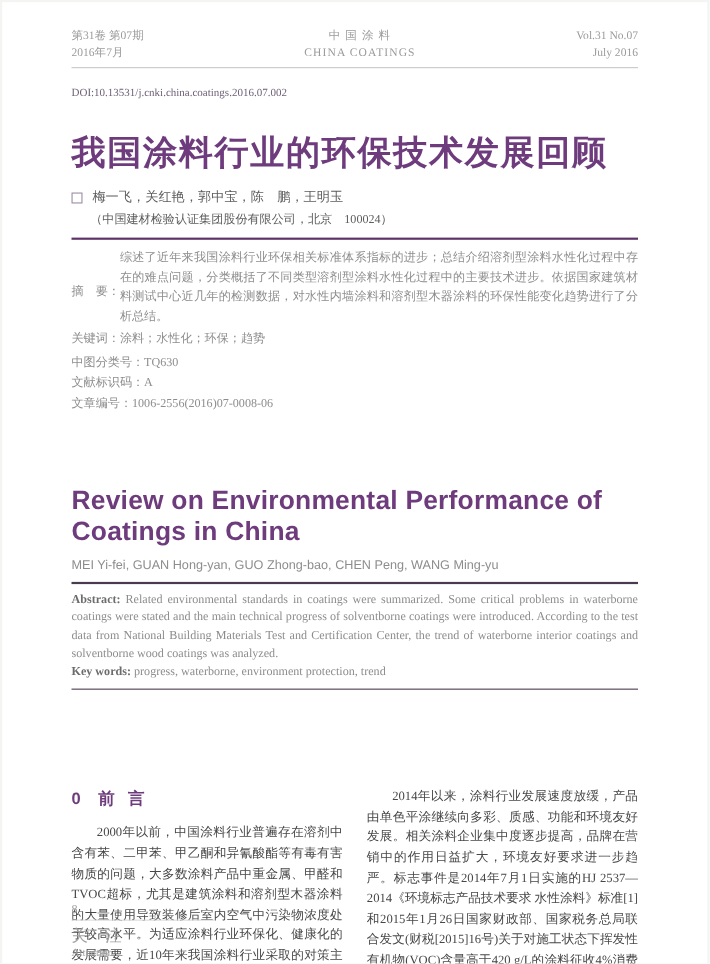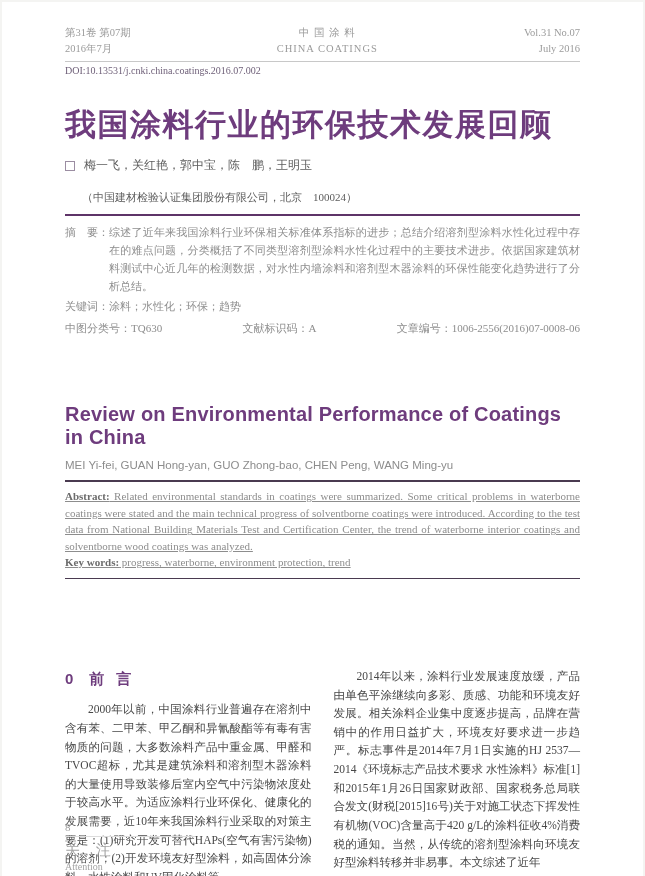--- a/index.html
+++ b/index.html
@@ -16,52 +16,52 @@
   .content{margin:0 63px;}
 
   
   .hdr{display:flex;justify-content:space-between;padding-top:23px;
        font-size:10.5px;color:#9b9b9b;line-height:1.55;
        font-family:"Liberation Serif",serif;gap:32px;}
   .hdr .cell{white-space:nowrap;}
   .hdr .c{text-align:center;letter-spacing:1px;}
   .hdr .r{text-align:right;}
   .hdr-rule{border-top:1px solid #c8c8c8;margin-top:3px;}
-  .doi{font-size:10px;color:#6e5f78;margin-top:3px;}
+  .doi{font-size:10px;color:#6e5f78;margin-top:17px;}
 
   
   .title-cn{margin-top:30px;font-size:31px;font-weight:bold;color:#6e3c7d;
             font-family:"Liberation Sans","DejaVu Sans",sans-serif;
             letter-spacing:1.5px;line-height:1.25;}
   .authors-cn{margin-top:13px;font-size:12px;color:#5c5c5c;
               display:flex;align-items:center;}
   .sq-icon{width:8px;height:8px;border:1px solid #9b8da2;display:inline-block;
            margin-right:9px;flex:0 0 auto;}
-  .affil-cn{font-size:11px;color:#5c5c5c;margin-top:16px;padding-left:17px;}
+  .affil-cn{font-size:11px;color:#5c5c5c;margin-top:4px;padding-left:17px;}
   .purple-rule{border-top:2.5px solid #5e3468;margin-top:9px;}
 
   
   .abs-row{margin-top:7px;font-size:11px;color:#8d8d8d;line-height:1.64;
            display:flex;}
-  .abs-label{white-space:pre;flex:0 0 auto;}
+  .abs-label{white-space:pre;flex:0 0 auto;margin-top:31px;}
   .abs-text{text-align:justify;}
   .kw-line{font-size:11px;color:#8d8d8d;margin-top:2px;line-height:1.64;}
   .clc-line{display:flex;justify-content:space-between;font-size:11px;
-            color:#8d8d8d;margin-top:4px;line-height:1.64;}
+            color:#8d8d8d;margin-top:4px;line-height:1.64;flex-direction:column;}
 
   
-  .title-en{margin-top:66px;font-size:20px;font-weight:bold;color:#6e3c7d;
+  .title-en{margin-top:66px;font-size:24px;font-weight:bold;color:#6e3c7d;
             font-family:"Liberation Sans","DejaVu Sans",sans-serif;
             letter-spacing:.2px;}
   .authors-en{margin-top:10px;font-size:11.5px;color:#8d8d8d;
               font-family:"Liberation Sans","DejaVu Sans",sans-serif;}
   .affil-en{margin-top:6px;font-size:10.5px;color:#8d8d8d;font-style:italic;}
   .dark-rule{border-top:2px solid #4a3a50;margin-top:9px;}
   .en-abs{margin-top:6px;font-size:11px;color:#8d8d8d;line-height:1.5;
-          text-align:justify;text-decoration:underline;}
+          text-align:justify;}
   .en-abs .b-label{font-weight:bold;color:#6c6c6c;}
   .thin-dark-rule{border-top:1px solid #4a3a50;margin-top:7px;}
 
   
   .columns{display:flex;gap:22px;margin-top:88px;}
   .col{flex:1 1 0;font-size:11.5px;color:#474747;line-height:1.62;
        text-align:justify;min-width:0;}
   .sec-head{color:#6e3c7d;font-weight:bold;font-size:15px;
             font-family:"Liberation Sans","DejaVu Sans",sans-serif;
             margin:0 0 9px 0;display:flex;}

